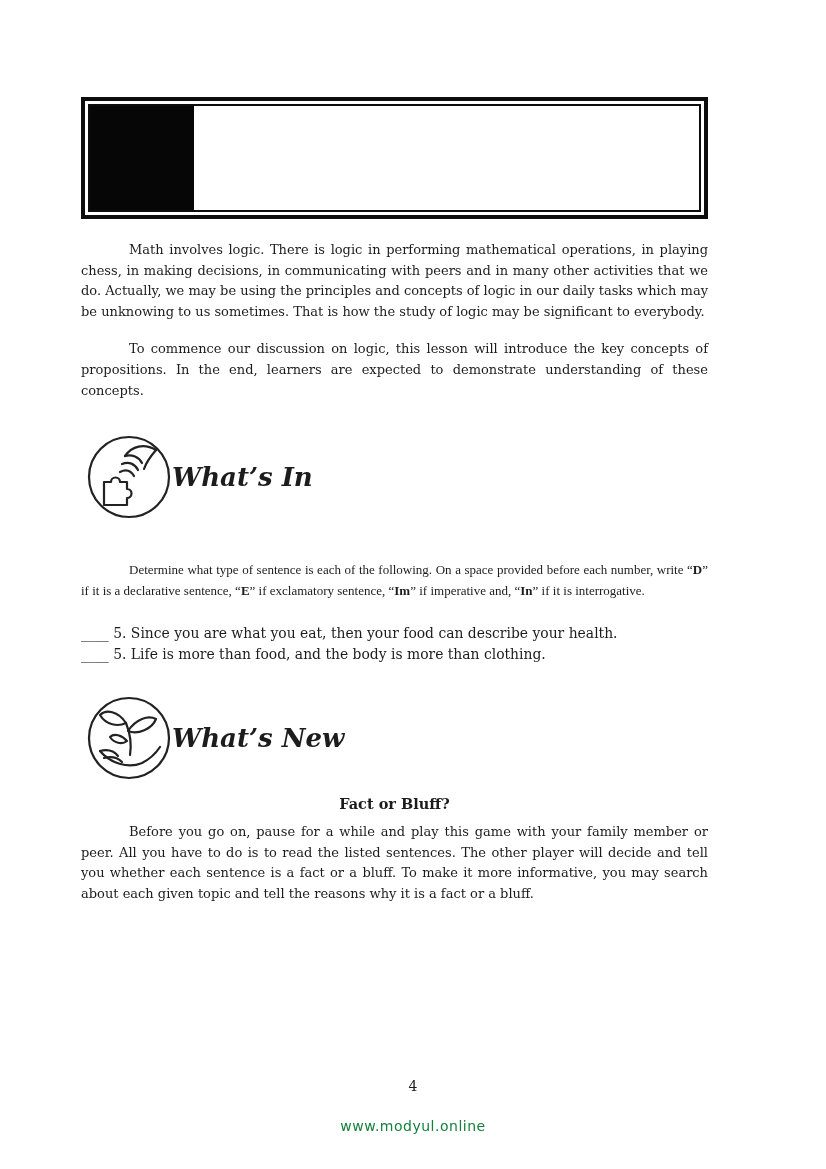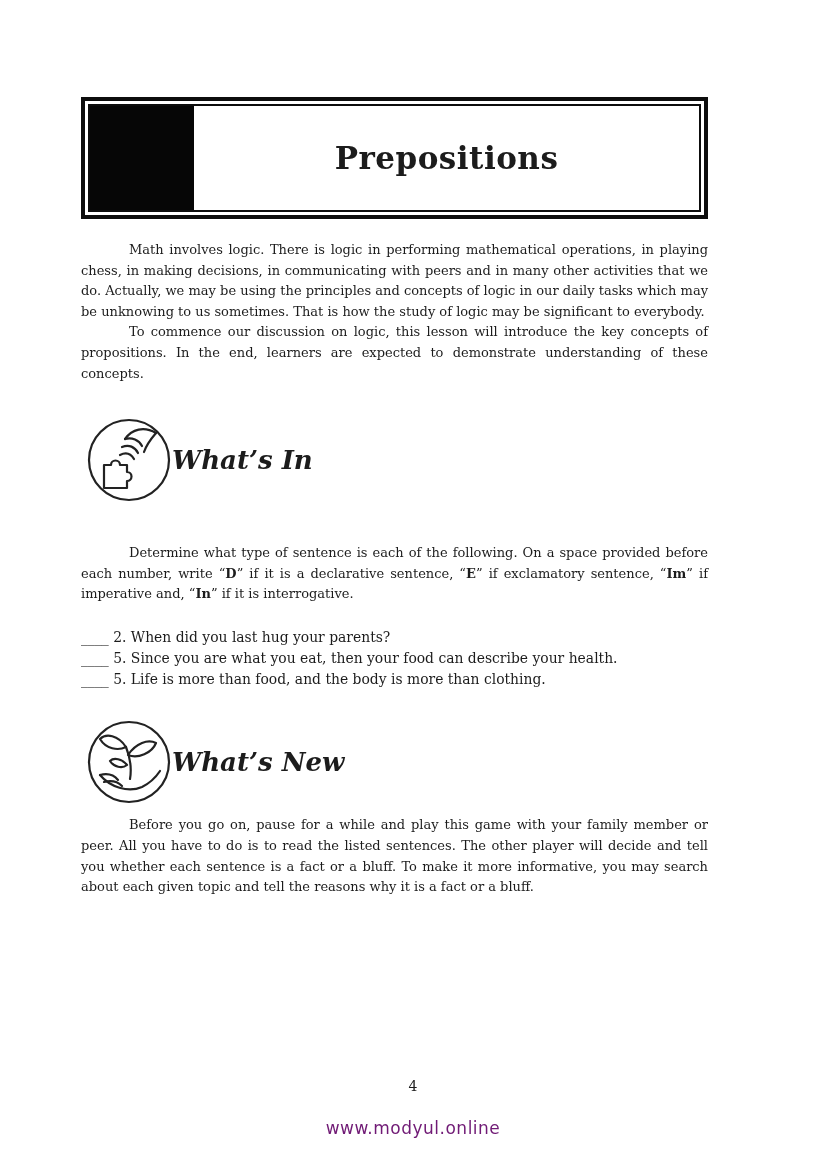--- a/index.html
+++ b/index.html
@@ -46,40 +46,40 @@
     font-weight: bold;
     letter-spacing: 0.5px;
   }
   
   .body-text {
     font-size: 13px;
     line-height: 20.6px;
     text-align: justify;
     margin: 0;
   }
-  .indent { text-indent: 48px; }
+  .indent { text-indent: 48px; margin-top: 17px; }
   .intro-1 { margin-top: 21px; }
   .b { font-weight: bold; }
   
   .section-row {
     display: flex;
     align-items: center;
     margin-top: 33px;
     margin-left: 5px;
   }
   .section-row.second { margin-top: 30px; }
   .section-icon { width: 86px; height: 86px; flex: 0 0 auto; }
   .section-icon svg { width: 100%; height: 100%; }
   .section-heading {
     font-size: 26px;
     font-weight: bold;
     font-style: italic;
     margin: 0;
   }
-  .instructions { margin-top: 40px; }
+  .instructions { margin-top: 40px; font-family: Liberation Serif, serif; }
   .blank-list {
     margin-top: 22px;
     font-size: 13.9px;
     line-height: 20.8px;
   }
   .subheading {
     margin: 14px 0 0 0;
     text-align: center;
     font-weight: bold;
     font-size: 14.5px;
@@ -90,39 +90,36 @@
     left: 0; right: 0;
     top: 1078px;
     text-align: center;
     font-size: 14px;
   }
   .watermark {
     position: absolute;
     left: 0; right: 0;
     top: 1118px;
     text-align: center;
-    font-size: 17px;
-    color: #701a75;
+    font-size: 14px;
+    color: #15803d;
     font-family: "DejaVu Sans", sans-serif;
     letter-spacing: 0.5px;
   }
   .icon-stroke { fill: none; stroke: #222; stroke-width: 2.2; stroke-linecap: round; stroke-linejoin: round; }
 </style>
 </head>
 <body>
 
 <div class="page">
   <div class="content">
 
     <div class="header-box">
       <div class="header-inner">
         <div class="header-block"></div>
-        <div class="header-title-area">
-          <h1 class="page-title">Prepositions</h1>
-        </div>
       </div>
     </div>
 
     <p class="body-text indent intro-1">Math involves logic. There is logic in performing mathematical operations, in playing chess, in making decisions, in communicating with peers and in many other activities that we do. Actually, we may be using the principles and concepts of logic in our daily tasks which may be unknowing to us sometimes. That is how the study of logic may be significant to everybody.</p>
     <p class="body-text indent">To commence our discussion on logic, this lesson will introduce the key concepts of propositions. In the end, learners are expected to demonstrate understanding of these concepts.</p>
 
     <div class="section-row">
       <div class="section-icon">
         <svg viewBox="0 0 86 86" aria-hidden="true">
           <circle class="icon-stroke" cx="43" cy="43" r="40"></circle>
@@ -133,41 +130,41 @@
           <path class="icon-stroke" d="M36 30 C43 27 49 30 52 36"></path>
           <path class="icon-stroke" d="M34 38 C40 35 45 37 48 42"></path>
         </svg>
       </div>
       <h2 class="section-heading">What’s In</h2>
     </div>
 
     <p class="body-text indent instructions"><span>Determine what type of sentence is each of the following. On a space provided before each number, write “</span><span class="b">D</span><span>” if it is a declarative sentence, “</span><span class="b">E</span><span>” if exclamatory sentence, “</span><span class="b">Im</span><span>” if imperative and, “</span><span class="b">In</span><span>” if it is interrogative.</span></p>
 
     <div class="blank-list">
-      <div class="list-item">____ 2. When did you last hug your parents?</div>
       <div class="list-item">____ 5. Since you are what you eat, then your food can describe your health.</div>
       <div class="list-item">____ 5. Life is more than food, and the body is more than clothing.</div>
     </div>
 
     <div class="section-row second">
       <div class="section-icon">
         <svg viewBox="0 0 86 86" aria-hidden="true">
           <circle class="icon-stroke" cx="43" cy="43" r="40"></circle>
           <path class="icon-stroke" d="M44 60 C46 48 44 38 40 28"></path>
           <path class="icon-stroke" d="M40 28 C32 16 20 14 14 20 C20 30 32 32 40 28 Z"></path>
           <path class="icon-stroke" d="M42 36 C50 24 62 20 70 24 C66 34 52 40 42 36 Z"></path>
           <path class="icon-stroke" d="M41 46 C36 40 28 38 24 42 C28 48 36 50 41 46 Z"></path>
           <path class="icon-stroke" d="M14 56 C24 68 42 74 56 68 C64 64 70 58 74 52"></path>
           <path class="icon-stroke" d="M14 56 C22 54 28 56 32 61"></path>
           <path class="icon-stroke" d="M18 63 C26 61 32 63 36 67"></path>
         </svg>
       </div>
       <h2 class="section-heading">What’s New</h2>
     </div>
 
+    <p class="subheading">Fact or Bluff?</p>
 
     <p class="body-text indent game-para">Before you go on, pause for a while and play this game with your family member or peer. All you have to do is to read the listed sentences. The other player will decide and tell you whether each sentence is a fact or a bluff. To make it more informative, you may search about each given topic and tell the reasons why it is a fact or a bluff.</p>
 
   </div>
 
   <div class="page-number">4</div>
   <div class="watermark">www.modyul.online</div>
 </div>
 
 </body></html>

